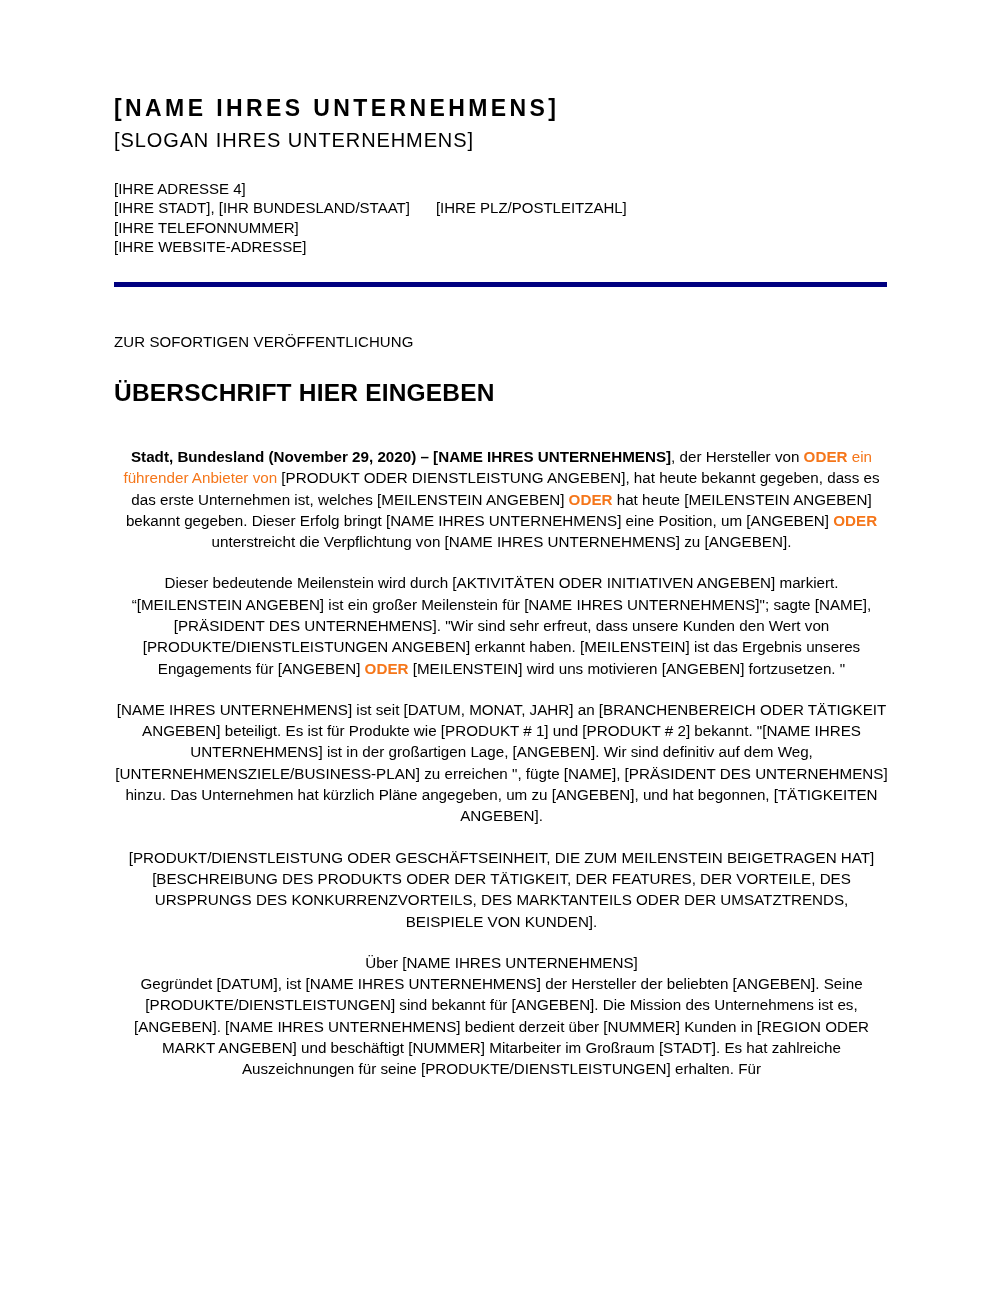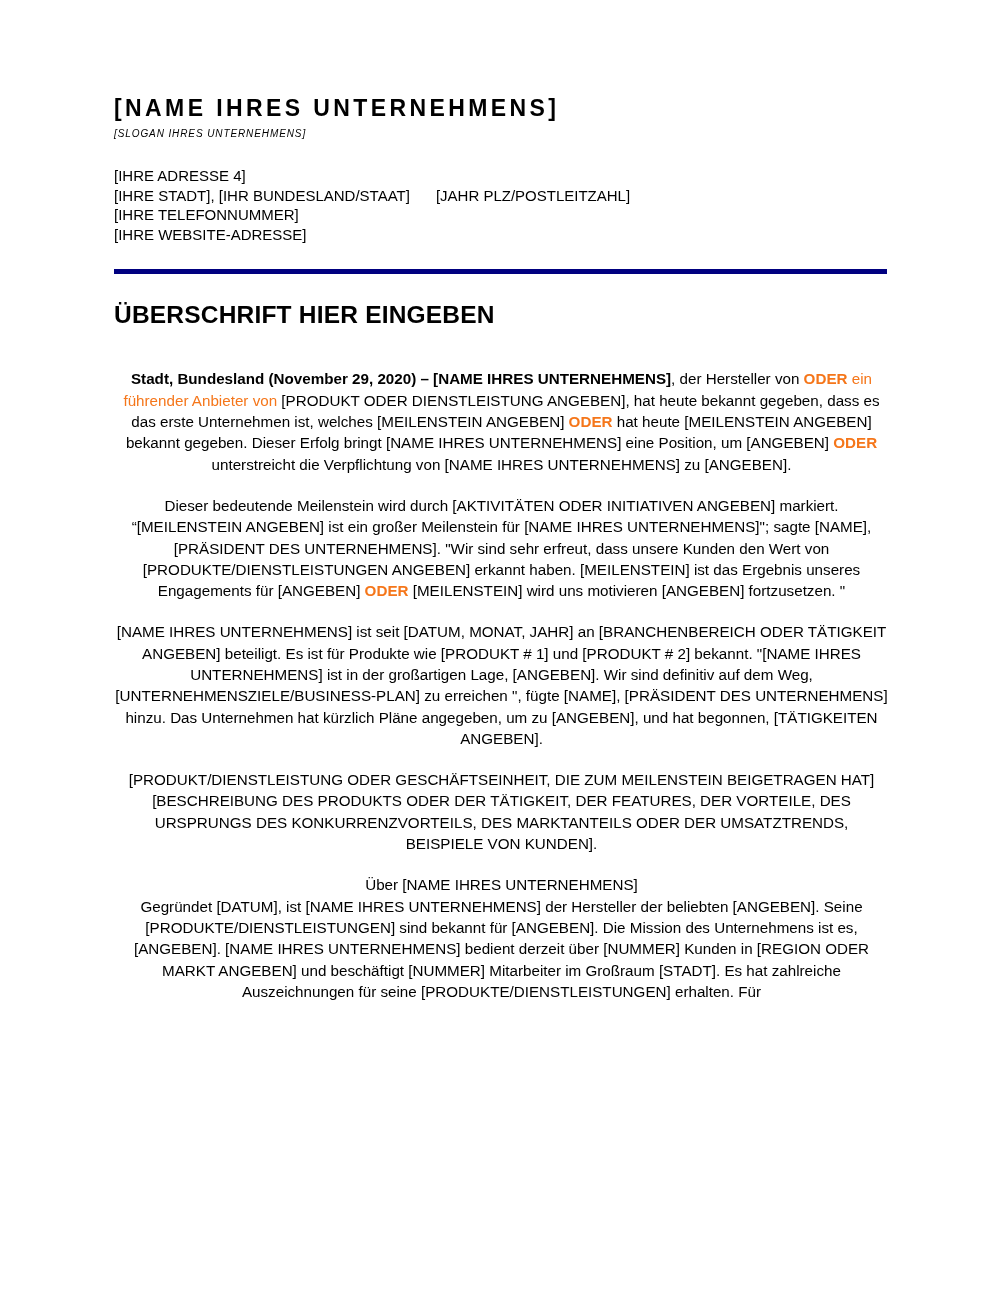--- a/index.html
+++ b/index.html
@@ -34,22 +34,21 @@
   
   .company-name {
     font-size: 23px;
     font-weight: bold;
     letter-spacing: 3.4px;
     line-height: 1.12;
     margin: 0;
     white-space: nowrap;
   }
   .company-slogan {
-    font-size: 10px;
-    font-style: italic;
+    font-size: 20px;
     letter-spacing: 0.9px;
     line-height: 1.25;
     margin: 6px 0 0 0;
   }
 
   .address-block {
     margin-top: 26px;
     font-size: 15px;
     line-height: 19.5px;
   }
@@ -116,28 +115,29 @@
 
 <div class="page">
   <div class="content">
 
     <div>
       <h1 class="company-name">[NAME IHRES UNTERNEHMENS]</h1>
       <div class="company-slogan">[SLOGAN IHRES UNTERNEHMENS]</div>
 
       <div class="address-block">
         <div class="address-line">[IHRE ADRESSE 4]</div>
-        <div class="address-line"><span>[IHRE STADT], [IHR BUNDESLAND/STAAT]</span><span class="addr-gap"></span><span>[JAHR PLZ/POSTLEITZAHL]</span></div>
+        <div class="address-line"><span>[IHRE STADT], [IHR BUNDESLAND/STAAT]</span><span class="addr-gap"></span><span>[IHRE PLZ/POSTLEITZAHL]</span></div>
         <div class="address-line">[IHRE TELEFONNUMMER]</div>
         <div class="address-line">[IHRE WEBSITE-ADRESSE]</div>
       </div>
     </div>
 
     <div class="divider" style="background: rgb(0, 0, 128);"></div>
 
+    <div class="release-line">ZUR SOFORTIGEN VERÖFFENTLICHUNG</div>
 
     <h2 class="headline">ÜBERSCHRIFT HIER EINGEBEN</h2>
 
 
     <div class="body-block">
 
       <p class="para"><span class="b">Stadt, Bundesland (November 29, 2020) – [NAME IHRES UNTERNEHMENS]</span><span>, der Hersteller von </span><span class="oder" style="color: rgb(245, 118, 26);">ODER</span><span> </span><span class="oder-phrase" style="color: rgb(245, 118, 26);">ein führender Anbieter von</span><span> [PRODUKT ODER DIENSTLEISTUNG ANGEBEN], hat heute bekannt gegeben, dass es das erste Unternehmen ist, welches [MEILENSTEIN ANGEBEN] </span><span class="oder" style="color: rgb(245, 118, 26);">ODER</span><span> hat heute [MEILENSTEIN ANGEBEN] bekannt gegeben. Dieser Erfolg bringt [NAME IHRES UNTERNEHMENS] eine Position, um [ANGEBEN] </span><span class="oder" style="color: rgb(245, 118, 26);">ODER</span><span> unterstreicht die Verpflichtung von [NAME IHRES UNTERNEHMENS] zu [ANGEBEN].</span></p>
 
       <p class="para"><span>Dieser bedeutende Meilenstein wird durch [AKTIVITÄTEN ODER INITIATIVEN ANGEBEN] markiert. “[MEILENSTEIN ANGEBEN] ist ein großer Meilenstein für [NAME IHRES UNTERNEHMENS]"; sagte [NAME], [PRÄSIDENT DES UNTERNEHMENS]. "Wir sind sehr erfreut, dass unsere Kunden den Wert von [PRODUKTE/DIENSTLEISTUNGEN ANGEBEN] erkannt haben. [MEILENSTEIN] ist das Ergebnis unseres Engagements für [ANGEBEN] </span><span class="oder" style="color: rgb(245, 118, 26);">ODER</span><span> [MEILENSTEIN] wird uns motivieren [ANGEBEN] fortzusetzen. "</span></p>
 

